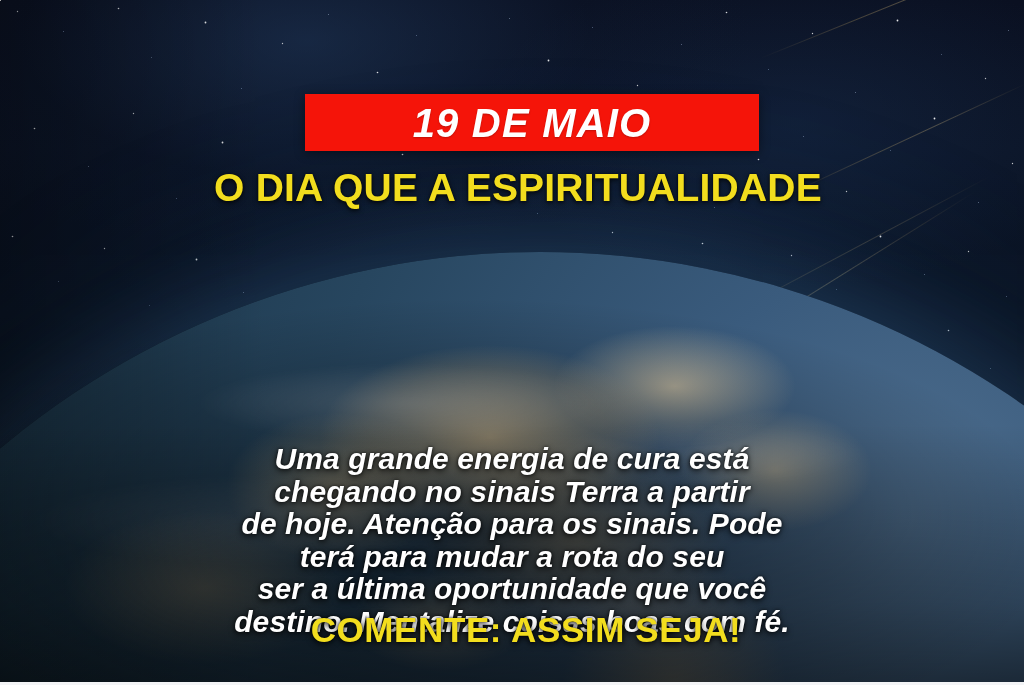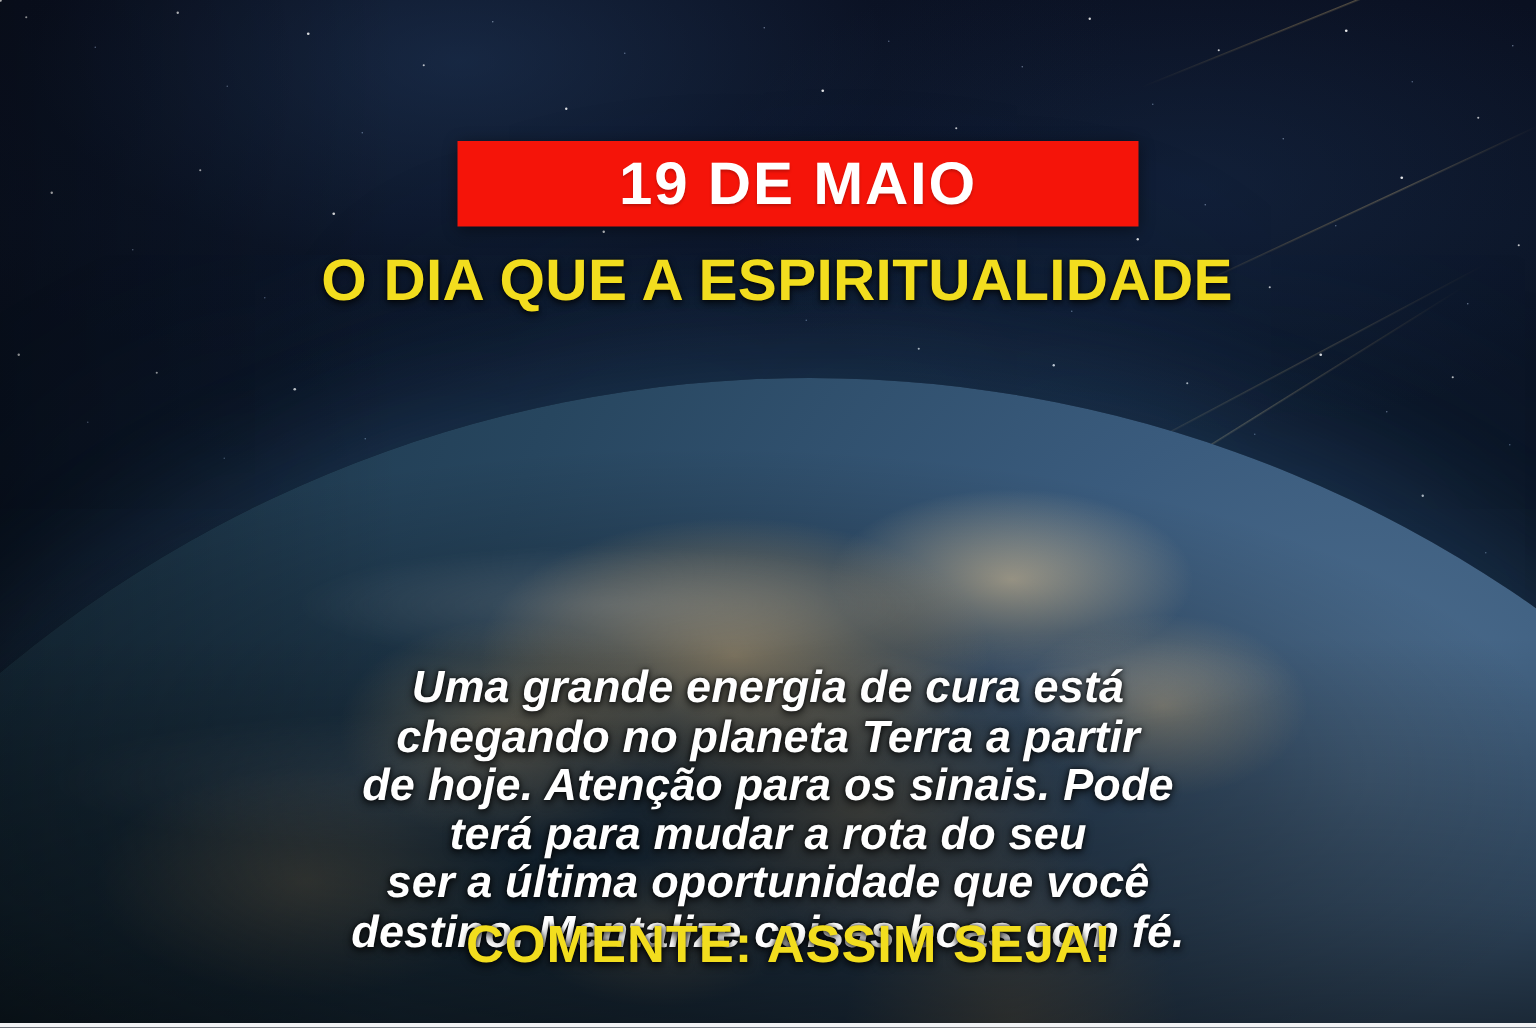--- a/index.html
+++ b/index.html
@@ -160,20 +160,21 @@
   
   .content { position:absolute; inset:0; }
 
   .date-banner {
     position:absolute;
     left:305px; top:94px;
     width:454px; height:57px;
     background:#f51409;
     display:flex; align-items:center; justify-content:center;
     box-shadow:0 2px 10px rgba(0,0,0,0.45);
+    font-style:italic;
   }
   .date-banner span {
     color:#ffffff;
     font-size:40px;
     font-weight:bold;
     letter-spacing:1.2px;
     line-height:1;
     white-space:nowrap;
     text-shadow:0 1px 2px rgba(0,0,0,0.22);
   }
@@ -261,21 +262,21 @@
     <div class="date-banner">
       <span>19 DE MAIO</span>
     </div>
 
     <div class="headline">
       <span class="ln">O DIA QUE A ESPIRITUALIDADE</span>
     </div>
 
     <div class="body-copy">
       <span class="ln">Uma grande energia de cura está</span>
-      <span class="ln">chegando no planeta Terra a partir</span>
+      <span class="ln">chegando no sinais Terra a partir</span>
       <span class="ln">de hoje. Atenção para os sinais. Pode</span>
       <span class="ln">terá para mudar a rota do seu</span>
       <span class="ln">ser a última oportunidade que você</span>
       <span class="ln">destino. Mentalize coisas boas com fé.</span>
     </div>
 
     <div class="cta">COMENTE: ASSIM SEJA!</div>
 
   </div>
 

